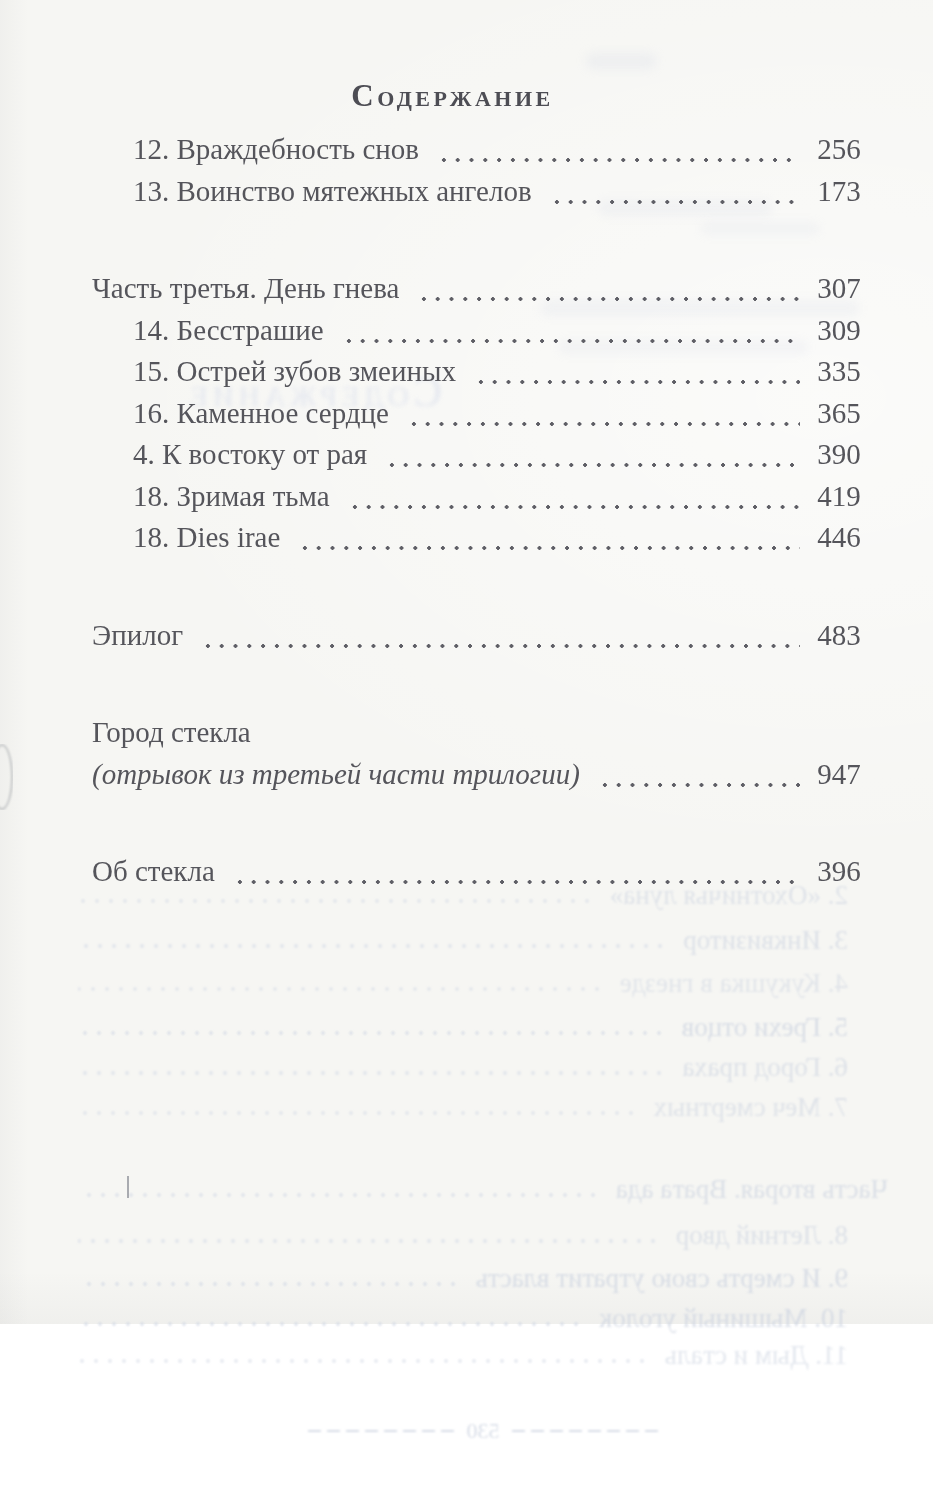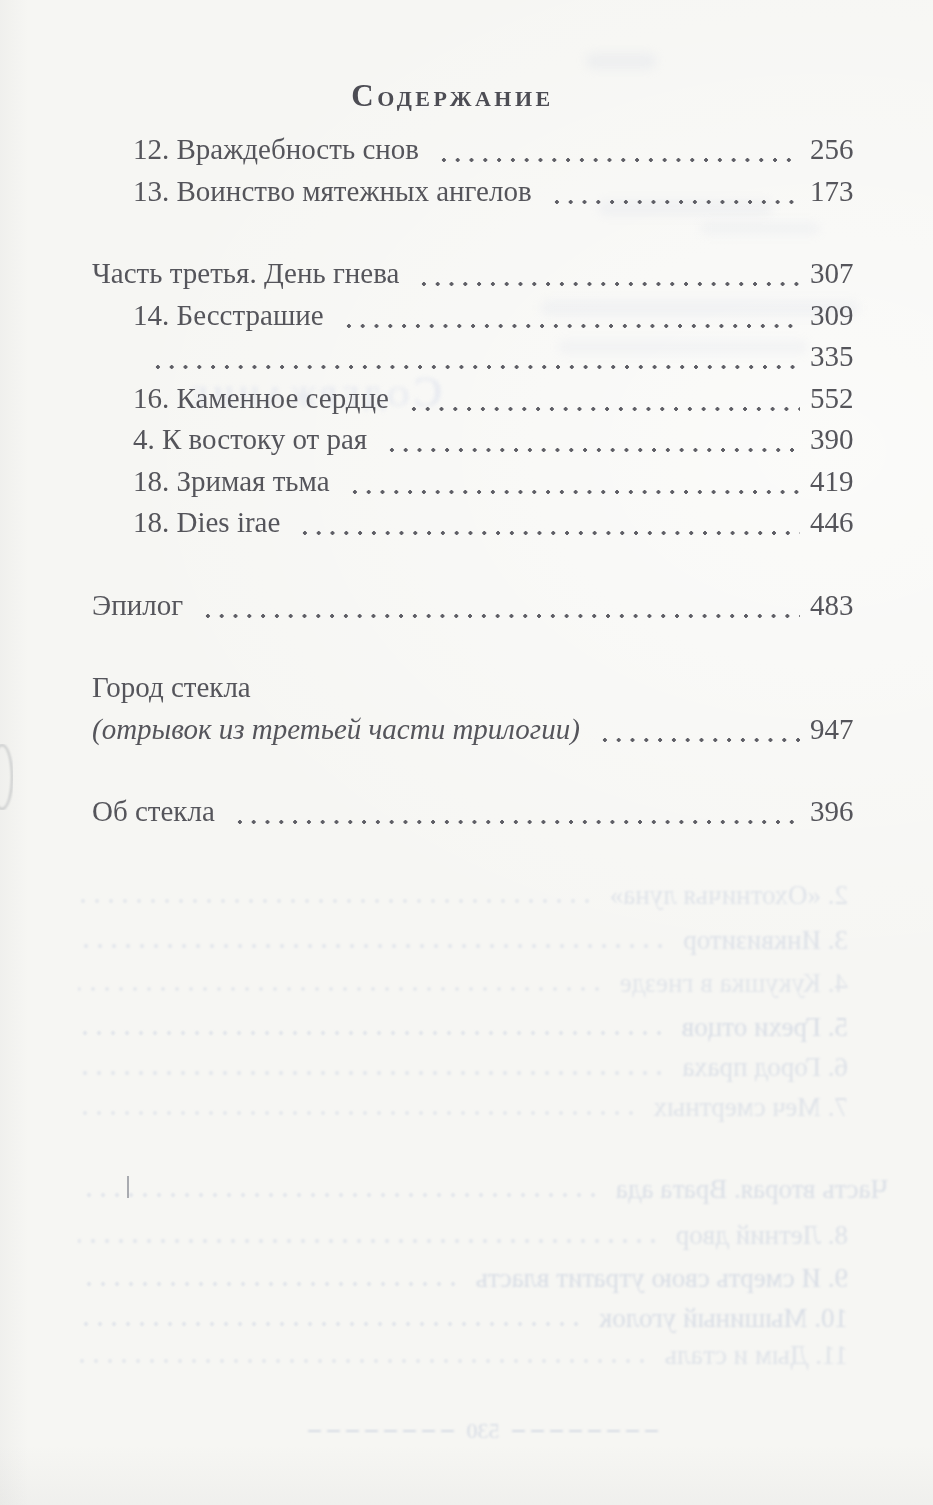--- a/index.html
+++ b/index.html
@@ -3,21 +3,21 @@
 <meta charset="utf-8">
 <style>
   html, body { margin: 0; padding: 0; }
   body {
     width: 933px; height: 1505px;
     font-family: "Liberation Serif", "DejaVu Serif", serif;
     overflow: hidden;
   }
   .page {
     position: relative;
-    width: 933px; height: 1505px;
+    width: 933px; height: 1324px;
     background:
       radial-gradient(130% 60% at 88% 30%, rgba(255,255,255,0.55), rgba(255,255,255,0) 60%),
       linear-gradient(90deg, rgba(120,120,125,0.05), rgba(120,120,125,0) 3%),
       linear-gradient(0deg, rgba(120,120,125,0.05), rgba(120,120,125,0) 4%),
       var(--paper, #f6f6f3);
     color: var(--ink, #55555b);
   }
   
   .page-title {
     position: absolute; top: 57px; left: 0; right: 28px;
@@ -31,33 +31,33 @@
   .toc {
     position: absolute; top: 129px; left: 92px; right: 65px;
   }
   .row {
     display: flex;
     height: 41.5px;
     line-height: 41.5px;
     font-size: 29px;
     white-space: nowrap;
   }
-  .row.gap { margin-top: 41px; }
+  .row.gap { margin-top: 56px; }
   .row.indent { padding-left: 41px; }
   .row.italic .label { font-style: italic; }
   .label { flex: 0 0 auto; text-align: right; }
   .leader {
     flex: 1 1 auto;
     margin: 0 10px 0 14px;
     background-image: radial-gradient(circle, #5f5f66 1.7px, rgba(0,0,0,0) 2.1px);
     background-size: 13.8px 8px;
     background-position: 4px 27px;
     background-repeat: repeat-x;
   }
-  .pagenum { flex: 0 0 auto; min-width: 58px; text-align: left; }
+  .pagenum { flex: 0 0 auto; min-width: 58px; text-align: center; }
   
   .ghost-layer { position: absolute; inset: 0; pointer-events: none; }
   .gline {
     position: absolute; left: 70px; right: 45px;
     display: flex;
     height: 34px; line-height: 34px;
     font-size: 27px;
     color: var(--ghost, #ccd3e0);
     transform: scaleX(-1);
     filter: blur(1.2px);
@@ -200,27 +200,28 @@
         <span class="label">Часть третья. День гнева</span>
         <span class="leader"></span>
         <span class="pagenum">307</span>
       </div>
       <div class="row indent">
         <span class="label">14. Бесстрашие</span>
         <span class="leader"></span>
         <span class="pagenum">309</span>
       </div>
       <div class="row indent">
+        <span class="label">15. Острей зубов змеиных</span>
         <span class="leader"></span>
         <span class="pagenum">335</span>
       </div>
       <div class="row indent">
         <span class="label">16. Каменное сердце</span>
         <span class="leader"></span>
-        <span class="pagenum">552</span>
+        <span class="pagenum">365</span>
       </div>
       <div class="row indent">
         <span class="label">4. К востоку от рая</span>
         <span class="leader"></span>
         <span class="pagenum">390</span>
       </div>
       <div class="row indent">
         <span class="label">18. Зримая тьма</span>
         <span class="leader"></span>
         <span class="pagenum">419</span>

